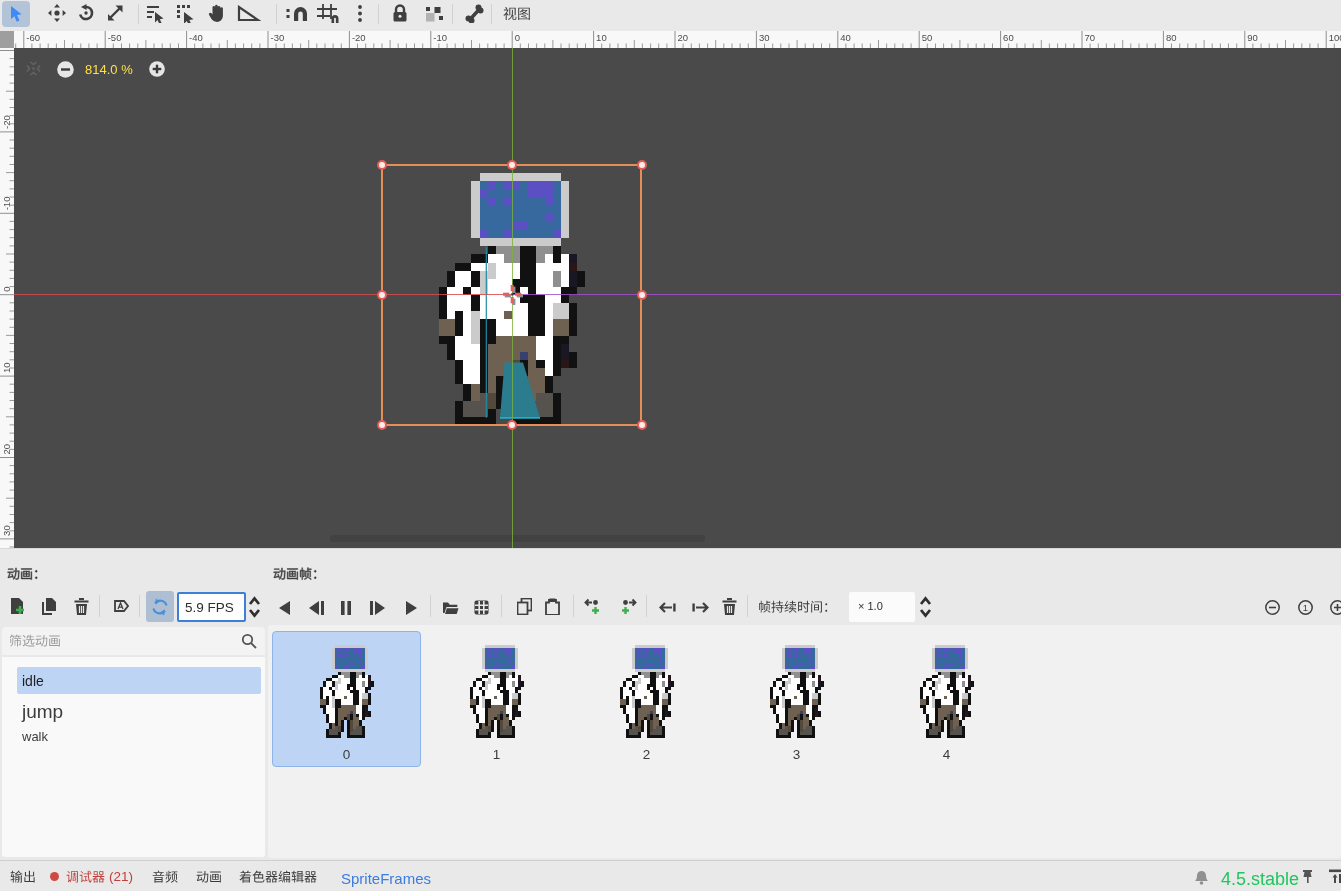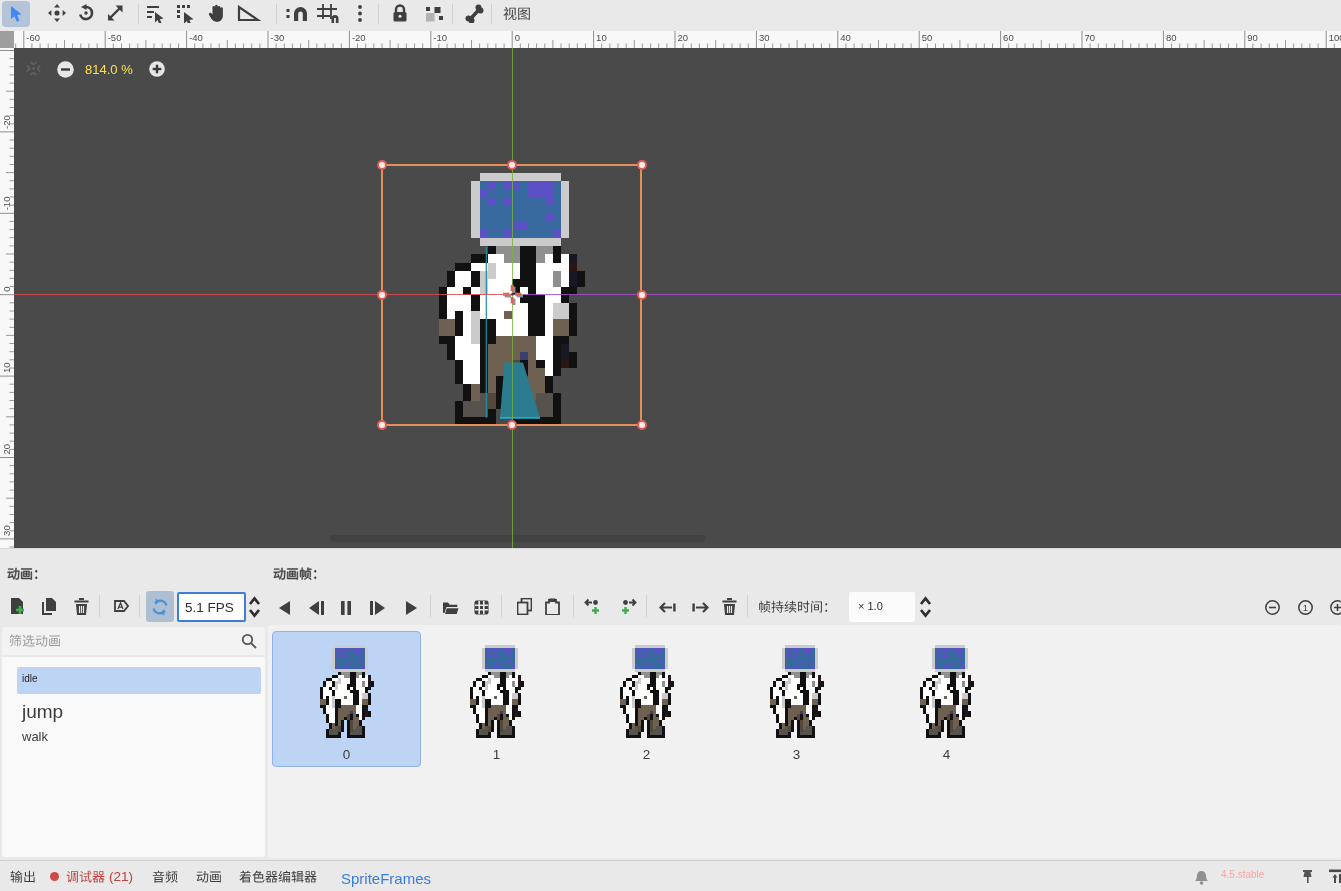--- a/index.html
+++ b/index.html
@@ -687,38 +687,38 @@
 <div class="abs" style="left:146px;top:591px;width:28px;height:31px;background:#aebfd4;border-radius:3px"></div>
 <svg class="abs" style="left:151px;top:598px" width="18" height="18" viewBox="0 0 18 18">
     <g fill="none" stroke="#4a8fd9" stroke-width="2.2">
       <path d="M15.5 7.5A6.6 6.6 0 0 0 4 5"></path>
       <path d="M2.5 10.5A6.6 6.6 0 0 0 14 13"></path>
     </g>
     <path d="M4.8 0.5L4.3 6.8 9 3.5z" fill="#4a8fd9"></path>
     <path d="M13.2 17.5l0.5-6.3L9 14.5z" fill="#4a8fd9"></path>
   </svg>
 <div class="abs" style="left:177px;top:592px;width:69px;height:30px;background:#fdfdfd;border:2px solid #3d7fd6;border-radius:2px"></div>
-<div class="abs" style="left:185px;top:600px;font-size:13.5px;color:#2e2e2e">5.1 FPS</div>
+<div class="abs" style="left:185px;top:600px;font-size:13.5px;color:#2e2e2e">5.9 FPS</div>
 <svg class="abs" style="left:248px;top:595px" width="13" height="24" viewBox="0 0 13 24">
     <g fill="none" stroke="#2e2e2e" stroke-width="2.7">
       <path d="M2 9l4.5-5.5L11 9"></path>
       <path d="M2 15l4.5 5.5L11 15"></path>
     </g>
   </svg>
 <div class="abs" style="left:2px;top:627px;width:263px;height:28px;background:#f3f3f3;border-radius:4px 4px 0 0"></div>
 <svg style="position:absolute;left:9px;top:630.4px;overflow:visible" width="52" height="21">
     <path transform="translate(0,15.6)" d="M3.4 -7.5V-4.7C3.4 -2.9 3.2 -1.0 1.2 0.4C1.5 0.5 1.8 0.8 1.9 1.0C4.0 -0.5 4.3 -2.6 4.3 -4.7V-7.5ZM1.3 -6.8V-2.7H2.2V-6.8ZM5.6 -5.4V-0.1H6.4V-4.6H8.1V1.0H9.0V-4.6H10.8V-1.2C10.8 -1.1 10.8 -1.0 10.6 -1.0C10.5 -1.0 10.1 -1.0 9.6 -1.0C9.7 -0.8 9.9 -0.4 9.9 -0.2C10.6 -0.2 11.0 -0.2 11.4 -0.3C11.7 -0.5 11.7 -0.7 11.7 -1.2V-5.4H9.0V-6.5H12.3V-7.4H5.1V-6.5H8.1V-5.4ZM2.7 -11.0C2.2 -9.9 1.5 -8.8 0.6 -8.1C0.8 -8.0 1.2 -7.7 1.4 -7.6C1.9 -8.0 2.3 -8.6 2.7 -9.2H3.5C3.8 -8.7 4.0 -8.1 4.2 -7.7L5.0 -8.0C4.9 -8.3 4.7 -8.8 4.5 -9.2H6.4V-9.9H3.2C3.3 -10.2 3.5 -10.5 3.6 -10.8ZM7.7 -11.0C7.4 -9.9 6.8 -9.0 6.0 -8.3C6.3 -8.2 6.6 -7.9 6.8 -7.7C7.2 -8.1 7.6 -8.6 7.9 -9.2H8.9C9.2 -8.7 9.6 -8.1 9.8 -7.7L10.6 -8.1C10.5 -8.4 10.2 -8.8 9.9 -9.2H12.3V-9.9H8.3C8.4 -10.2 8.6 -10.5 8.6 -10.8Z M13.8 -9.9C14.5 -9.3 15.4 -8.4 15.8 -7.8L16.6 -8.4C16.2 -9.0 15.3 -9.9 14.5 -10.5ZM18.8 -10.5C18.5 -9.4 17.9 -8.2 17.2 -7.5C17.5 -7.3 17.9 -7.1 18.1 -6.9C18.4 -7.3 18.7 -7.8 18.9 -8.3H20.8V-6.4H17.2V-5.5H19.5C19.3 -3.8 18.8 -2.6 16.8 -1.9C17.0 -1.7 17.3 -1.3 17.4 -1.1C19.6 -1.9 20.2 -3.4 20.5 -5.5H21.8V-2.5C21.8 -1.5 22.0 -1.2 23.0 -1.2C23.2 -1.2 24.1 -1.2 24.3 -1.2C25.1 -1.2 25.4 -1.6 25.5 -3.3C25.2 -3.3 24.8 -3.5 24.6 -3.7C24.6 -2.3 24.5 -2.1 24.2 -2.1C24.0 -2.1 23.3 -2.1 23.2 -2.1C22.8 -2.1 22.8 -2.2 22.8 -2.5V-5.5H25.4V-6.4H21.8V-8.3H24.8V-9.1H21.8V-10.9H20.8V-9.1H19.3C19.5 -9.5 19.6 -9.9 19.7 -10.3ZM16.3 -5.9H13.7V-5.0H15.3V-1.1C14.8 -0.8 14.2 -0.4 13.6 0.2L14.2 1.0C15.0 0.2 15.7 -0.4 16.2 -0.4C16.4 -0.4 16.8 -0.1 17.4 0.2C18.2 0.8 19.3 0.9 20.8 0.9C22.1 0.9 24.3 0.8 25.3 0.8C25.3 0.5 25.5 -0.0 25.6 -0.3C24.3 -0.1 22.3 -0.0 20.8 -0.0C19.4 -0.0 18.3 -0.1 17.5 -0.6C16.9 -1.0 16.6 -1.3 16.3 -1.3Z M27.2 -9.9V-9.0H32.2V-9.9ZM34.5 -10.7C34.5 -9.8 34.5 -8.8 34.5 -7.9H32.6V-7.0H34.4C34.3 -4.0 33.7 -1.3 32.0 0.3C32.2 0.5 32.6 0.8 32.7 1.0C34.6 -0.8 35.2 -3.8 35.4 -7.0H37.3C37.2 -2.4 37.0 -0.6 36.6 -0.2C36.5 -0.1 36.4 -0.1 36.1 -0.1C35.9 -0.1 35.2 -0.1 34.5 -0.1C34.6 0.2 34.7 0.6 34.7 0.8C35.4 0.9 36.2 0.9 36.6 0.8C37.0 0.8 37.2 0.7 37.5 0.4C37.9 -0.2 38.1 -2.1 38.3 -7.4C38.3 -7.6 38.3 -7.9 38.3 -7.9H35.4C35.4 -8.8 35.5 -9.8 35.5 -10.7ZM27.2 -0.6 27.2 -0.6V-0.6C27.5 -0.7 27.9 -0.9 31.6 -1.7L31.8 -0.8L32.7 -1.1C32.4 -2.0 31.8 -3.6 31.3 -4.7L30.5 -4.5C30.8 -3.9 31.0 -3.2 31.3 -2.5L28.2 -1.9C28.7 -3.0 29.2 -4.5 29.5 -5.9H32.4V-6.8H26.7V-5.9H28.5C28.2 -4.3 27.6 -2.8 27.4 -2.4C27.2 -1.9 27.1 -1.5 26.8 -1.5C27.0 -1.2 27.1 -0.8 27.2 -0.6Z M40.2 -10.1V-9.2H50.8V-10.1ZM42.3 -7.7V-1.8H48.6V-7.7ZM43.2 -4.4H45.0V-2.7H43.2ZM45.9 -4.4H47.7V-2.7H45.9ZM43.2 -6.9H45.0V-5.2H43.2ZM45.9 -6.9H47.7V-5.2H45.9ZM40.2 -6.8V0.4H49.9V1.0H50.8V-6.9H49.9V-0.5H41.2V-6.8Z" fill="#999999"></path>
   </svg>
 <svg class="abs" style="left:241px;top:633px" width="16" height="16" viewBox="0 0 16 16">
     <circle cx="6.5" cy="6.5" r="4.7" fill="none" stroke="#555" stroke-width="1.8"></circle>
     <path d="M10 10l5 5" stroke="#555" stroke-width="1.8"></path>
   </svg>
 <div class="abs" style="left:2px;top:657px;width:263px;height:200px;background:#f9f9f9;border-radius:0 0 3px 3px"></div>
 <div class="abs" style="left:17px;top:667px;width:244px;height:27px;background:#bdd4f4;border-radius:2px"></div>
-<div class="abs" style="left:22px;top:673px;font-size:10px;color:#1f1f1f">idle</div>
+<div class="abs" style="left:22px;top:673px;font-size:14px;color:#1f1f1f">idle</div>
 <div class="abs" style="left:22px;top:701px;font-size:19px;color:#3c3c3c">jump</div>
 <div class="abs" style="left:22px;top:729px;font-size:13px;color:#3c3c3c">walk</div>
 <svg class="abs" style="left:278px;top:600px" width="14" height="16" viewBox="0 0 14 16">
     <path d="M12 1L1 8l11 7z" fill="#3f3f3f"></path>
   </svg>
 <svg class="abs" style="left:308px;top:600px" width="17" height="16" viewBox="0 0 17 16">
     <path d="M11 1L1 8l10 7z" fill="#3f3f3f"></path>
     <rect x="13" y="1" width="3" height="14" fill="#3f3f3f"></rect>
   </svg>
 <svg class="abs" style="left:340px;top:600px" width="12" height="16" viewBox="0 0 12 16">
@@ -848,21 +848,21 @@
     <path transform="translate(0,15.6)" d="M1.2 -9.9V-9.0H6.2V-9.9ZM8.5 -10.7C8.5 -9.8 8.5 -8.8 8.4 -7.9H6.6V-7.0H8.4C8.3 -4.0 7.7 -1.3 6.0 0.3C6.2 0.5 6.6 0.8 6.7 1.0C8.6 -0.8 9.2 -3.8 9.4 -7.0H11.3C11.2 -2.4 11.0 -0.6 10.6 -0.2C10.5 -0.1 10.4 -0.1 10.1 -0.1C9.9 -0.1 9.2 -0.1 8.4 -0.1C8.6 0.2 8.7 0.6 8.7 0.8C9.4 0.9 10.2 0.9 10.6 0.8C11.0 0.8 11.2 0.7 11.5 0.4C11.9 -0.2 12.1 -2.1 12.3 -7.4C12.3 -7.6 12.3 -7.9 12.3 -7.9H9.4C9.4 -8.8 9.5 -9.8 9.5 -10.7ZM1.2 -0.6 1.2 -0.6V-0.6C1.5 -0.7 1.9 -0.9 5.6 -1.7L5.8 -0.8L6.7 -1.1C6.4 -2.0 5.8 -3.6 5.3 -4.7L4.5 -4.5C4.8 -3.9 5.0 -3.2 5.3 -2.5L2.2 -1.9C2.7 -3.0 3.2 -4.5 3.5 -5.9H6.4V-6.8H0.7V-5.9H2.5C2.2 -4.3 1.6 -2.8 1.4 -2.4C1.2 -1.9 1.1 -1.5 0.8 -1.5C1.0 -1.2 1.1 -0.8 1.2 -0.6Z M14.2 -10.1V-9.2H24.8V-10.1ZM16.3 -7.7V-1.8H22.6V-7.7ZM17.2 -4.4H19.0V-2.7H17.2ZM19.9 -4.4H21.7V-2.7H19.9ZM17.2 -6.9H19.0V-5.2H17.2ZM19.9 -6.9H21.7V-5.2H19.9ZM14.2 -6.8V0.4H23.9V1.0H24.8V-6.9H23.9V-0.5H15.2V-6.8Z" fill="#3c3c3c"></path>
   </svg>
 <svg style="position:absolute;left:239px;top:866.4px;overflow:visible" width="78" height="21">
     <path transform="translate(0,15.6)" d="M4.5 -2.4H9.9V-1.6H4.5ZM4.5 -3.0V-3.8H9.9V-3.0ZM4.5 -1.0H9.9V-0.2H4.5ZM0.8 -6.1V-5.3H3.9C2.9 -3.9 1.8 -2.7 0.4 -1.8C0.6 -1.7 1.0 -1.3 1.1 -1.1C2.0 -1.7 2.8 -2.4 3.5 -3.2V1.1H4.5V0.6H9.9V1.0H10.9V-4.5H4.5L5.0 -5.3H12.1V-6.1H5.5C5.6 -6.4 5.8 -6.7 5.9 -7.0H11.0V-7.7H6.2L6.6 -8.6H11.6V-9.4H9.0C9.3 -9.8 9.6 -10.2 9.9 -10.6L8.9 -11.0C8.7 -10.5 8.3 -9.9 7.9 -9.4H4.6L5.1 -9.6C4.9 -10.0 4.5 -10.6 4.1 -11.0L3.2 -10.7C3.5 -10.3 3.8 -9.8 4.0 -9.4H1.5V-8.6H5.5C5.4 -8.3 5.3 -8.0 5.2 -7.7H2.0V-7.0H4.8C4.7 -6.7 4.5 -6.4 4.4 -6.1Z M19.2 -6.4V-4.1H16.2V-6.4ZM20.1 -6.4H23.2V-4.1H20.1ZM20.8 -8.9C20.4 -8.4 19.9 -7.8 19.4 -7.3H16.0C16.5 -7.8 17.0 -8.3 17.4 -8.9ZM17.6 -11.0C16.7 -9.2 15.1 -7.6 13.5 -6.6C13.7 -6.4 14.0 -5.9 14.1 -5.7C14.4 -6.0 14.8 -6.3 15.2 -6.6V-1.1C15.2 0.5 15.8 0.8 17.9 0.8C18.4 0.8 22.4 0.8 22.9 0.8C24.9 0.8 25.3 0.2 25.5 -1.8C25.2 -1.8 24.8 -2.0 24.6 -2.2C24.4 -0.4 24.2 -0.1 22.9 -0.1C22.0 -0.1 18.5 -0.1 17.8 -0.1C16.4 -0.1 16.2 -0.3 16.2 -1.0V-3.2H23.2V-2.6H24.2V-7.3H20.6C21.2 -7.9 21.8 -8.7 22.3 -9.4L21.6 -9.8L21.4 -9.8H18.0C18.2 -10.1 18.3 -10.3 18.5 -10.6Z M28.5 -9.5H30.8V-7.7H28.5ZM34.1 -9.5H36.4V-7.7H34.1ZM34.0 -6.3C34.5 -6.1 35.2 -5.8 35.6 -5.5H31.9C32.2 -5.9 32.4 -6.3 32.6 -6.7L31.7 -6.9V-10.3H27.7V-6.8H31.6C31.4 -6.4 31.1 -5.9 30.7 -5.5H26.7V-4.6H29.9C29.0 -3.8 27.8 -3.1 26.4 -2.6C26.6 -2.4 26.8 -2.1 26.9 -1.8L27.7 -2.1V1.0H28.6V0.7H30.7V1.0H31.7V-3.0H29.2C30.0 -3.5 30.6 -4.0 31.1 -4.6H33.6C34.1 -4.0 34.8 -3.4 35.6 -3.0H33.2V1.0H34.1V0.7H36.4V1.0H37.4V-2.1L38.0 -1.9C38.1 -2.2 38.4 -2.5 38.6 -2.7C37.2 -3.0 35.8 -3.7 34.8 -4.6H38.3V-5.5H36.1L36.4 -5.8C36.0 -6.2 35.2 -6.6 34.5 -6.8ZM33.2 -10.3V-6.8H37.4V-10.3ZM28.6 -0.2V-2.1H30.7V-0.2ZM34.1 -0.2V-2.1H36.4V-0.2Z M39.5 -0.7 39.8 0.2C40.8 -0.2 42.2 -0.8 43.5 -1.3L43.3 -2.1C41.9 -1.6 40.5 -1.0 39.5 -0.7ZM39.8 -5.5C40.0 -5.6 40.3 -5.7 41.7 -5.8C41.2 -5.0 40.7 -4.4 40.5 -4.1C40.1 -3.6 39.9 -3.3 39.6 -3.2C39.7 -3.0 39.8 -2.5 39.9 -2.4C40.1 -2.5 40.5 -2.7 43.4 -3.3C43.4 -3.5 43.3 -3.9 43.3 -4.1L41.2 -3.7C42.1 -4.9 43.0 -6.3 43.7 -7.8L42.9 -8.2C42.7 -7.7 42.4 -7.2 42.2 -6.7L40.7 -6.6C41.5 -7.7 42.2 -9.2 42.7 -10.6L41.8 -10.9C41.3 -9.3 40.5 -7.6 40.2 -7.2C39.9 -6.8 39.7 -6.4 39.5 -6.4C39.6 -6.1 39.7 -5.7 39.8 -5.5ZM47.1 -4.5V-2.6H46.0V-4.5ZM47.8 -4.5H48.7V-2.6H47.8ZM45.3 -5.4V0.9H46.0V-1.9H47.1V0.6H47.8V-1.9H48.7V0.6H49.4V-1.9H50.3V0.1C50.3 0.2 50.3 0.2 50.2 0.2C50.1 0.2 49.9 0.2 49.6 0.2C49.7 0.4 49.8 0.7 49.8 0.9C50.3 0.9 50.6 0.9 50.8 0.8C51.0 0.7 51.1 0.5 51.1 0.1V-5.4L50.3 -5.4ZM49.4 -4.5H50.3V-2.6H49.4ZM46.9 -10.7C47.1 -10.4 47.3 -9.9 47.4 -9.5H44.4V-6.7C44.4 -4.7 44.3 -1.8 43.1 0.3C43.3 0.4 43.7 0.7 43.8 0.8C45.0 -1.3 45.3 -4.4 45.3 -6.5H51.0V-9.5H48.5C48.3 -9.9 48.1 -10.5 47.8 -11.0ZM45.3 -8.7H50.0V-7.3H45.3Z M59.2 -9.8H62.6V-8.4H59.2ZM58.3 -10.5V-7.7H63.6V-10.5ZM53.1 -4.3C53.2 -4.4 53.5 -4.5 54.0 -4.5H55.2V-2.6L52.5 -2.2L52.7 -1.2L55.2 -1.7V1.0H56.1V-1.9L57.6 -2.2L57.5 -3.0L56.1 -2.8V-4.5H57.3V-5.4H56.1V-7.4H55.2V-5.4H53.9C54.3 -6.3 54.7 -7.3 55.0 -8.4H57.4V-9.4H55.2C55.3 -9.8 55.4 -10.3 55.5 -10.7L54.5 -10.9C54.5 -10.4 54.4 -9.9 54.3 -9.4H52.6V-8.4H54.0C53.8 -7.4 53.5 -6.6 53.4 -6.2C53.1 -5.7 53.0 -5.2 52.8 -5.2C52.9 -4.9 53.0 -4.5 53.1 -4.3ZM62.6 -6.1V-5.0H59.3V-6.1ZM57.2 -1.0 57.4 -0.1 62.6 -0.5V1.0H63.5V-0.6L64.5 -0.7L64.5 -1.5L63.5 -1.4V-6.1H64.4V-7.0H57.5V-6.1H58.4V-1.1ZM62.6 -4.3V-3.1H59.3V-4.3ZM62.6 -2.4V-1.4L59.3 -1.1V-2.4Z M67.5 -9.5H69.8V-7.7H67.5ZM73.1 -9.5H75.4V-7.7H73.1ZM73.0 -6.3C73.5 -6.1 74.2 -5.8 74.6 -5.5H70.9C71.2 -5.9 71.4 -6.3 71.6 -6.7L70.7 -6.9V-10.3H66.7V-6.8H70.6C70.4 -6.4 70.1 -5.9 69.7 -5.5H65.7V-4.6H68.9C68.0 -3.8 66.8 -3.1 65.4 -2.6C65.6 -2.4 65.8 -2.1 65.9 -1.8L66.7 -2.1V1.0H67.6V0.7H69.7V1.0H70.7V-3.0H68.2C69.0 -3.5 69.6 -4.0 70.1 -4.6H72.6C73.1 -4.0 73.8 -3.4 74.6 -3.0H72.2V1.0H73.1V0.7H75.4V1.0H76.4V-2.1L77.0 -1.9C77.1 -2.2 77.4 -2.5 77.6 -2.7C76.2 -3.0 74.8 -3.7 73.8 -4.6H77.3V-5.5H75.1L75.4 -5.8C75.0 -6.2 74.2 -6.6 73.5 -6.8ZM72.2 -10.3V-6.8H76.4V-10.3ZM67.6 -0.2V-2.1H69.7V-0.2ZM73.1 -0.2V-2.1H75.4V-0.2Z" fill="#3c3c3c"></path>
   </svg>
 <div class="abs" style="left:341px;top:870px;font-size:15px;color:#3b7cdf">SpriteFrames</div>
 <svg class="abs" style="left:1194px;top:870px" width="15" height="15" viewBox="0 0 15 15">
     <path d="M7.5 1a4.5 4.5 0 0 1 4.5 4.5c0 3 1 4.5 2 5.5H1c1-1 2-2.5 2-5.5A4.5 4.5 0 0 1 7.5 1z" fill="#909090"></path>
     <circle cx="7.5" cy="13" r="1.8" fill="#909090"></circle>
   </svg>
-<div class="abs" style="left:1221px;top:869px;font-size:10px;color:#fca5a5">4.5.stable</div>
+<div class="abs" style="left:1221px;top:869px;font-size:18px;color:#22c55e">4.5.stable</div>
 <svg class="abs" style="left:1301px;top:869px" width="13" height="15" viewBox="0 0 13 15">
     <g fill="#555">
       <rect x="2" y="1" width="9" height="2"></rect>
       <path d="M3.5 3h6l1 5h-8z"></path>
       <rect x="6" y="8" width="1.6" height="6"></rect>
     </g>
   </svg>
 <svg class="abs" style="left:1329px;top:869px" width="12" height="15" viewBox="0 0 12 15">
     <g fill="#4a4a4a">
       <rect x="0" y="0.5" width="12" height="2.6"></rect>

